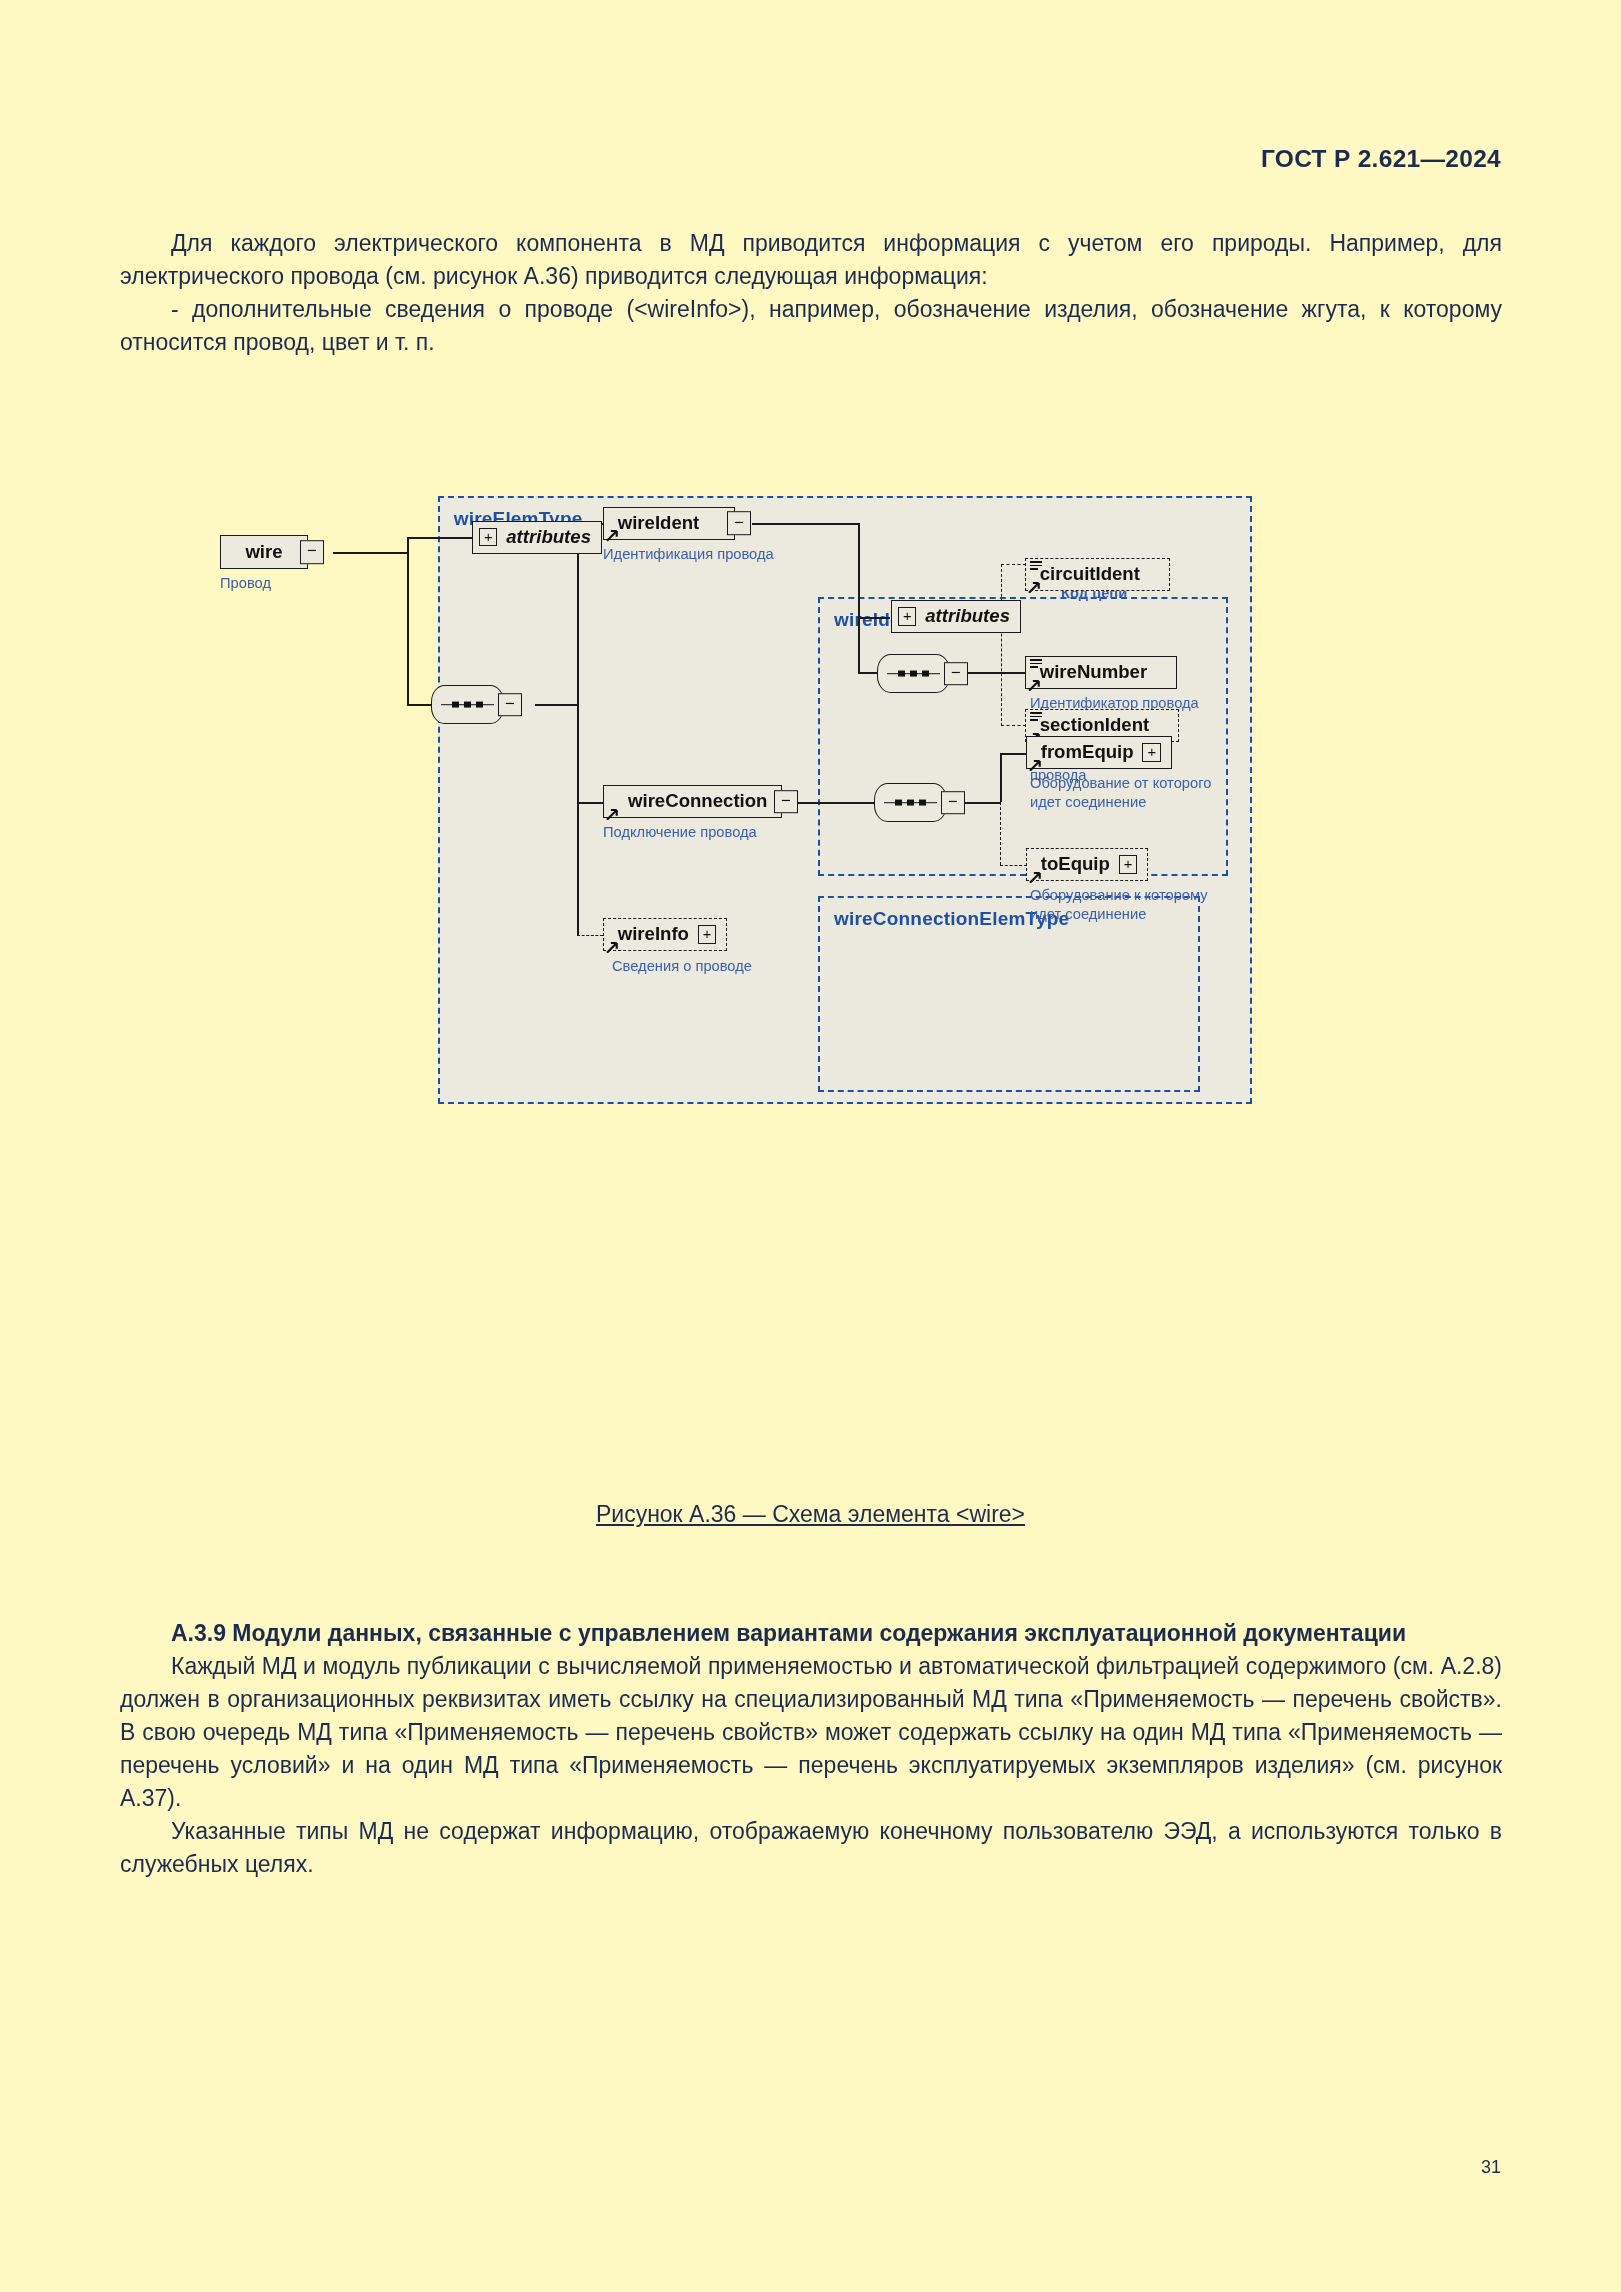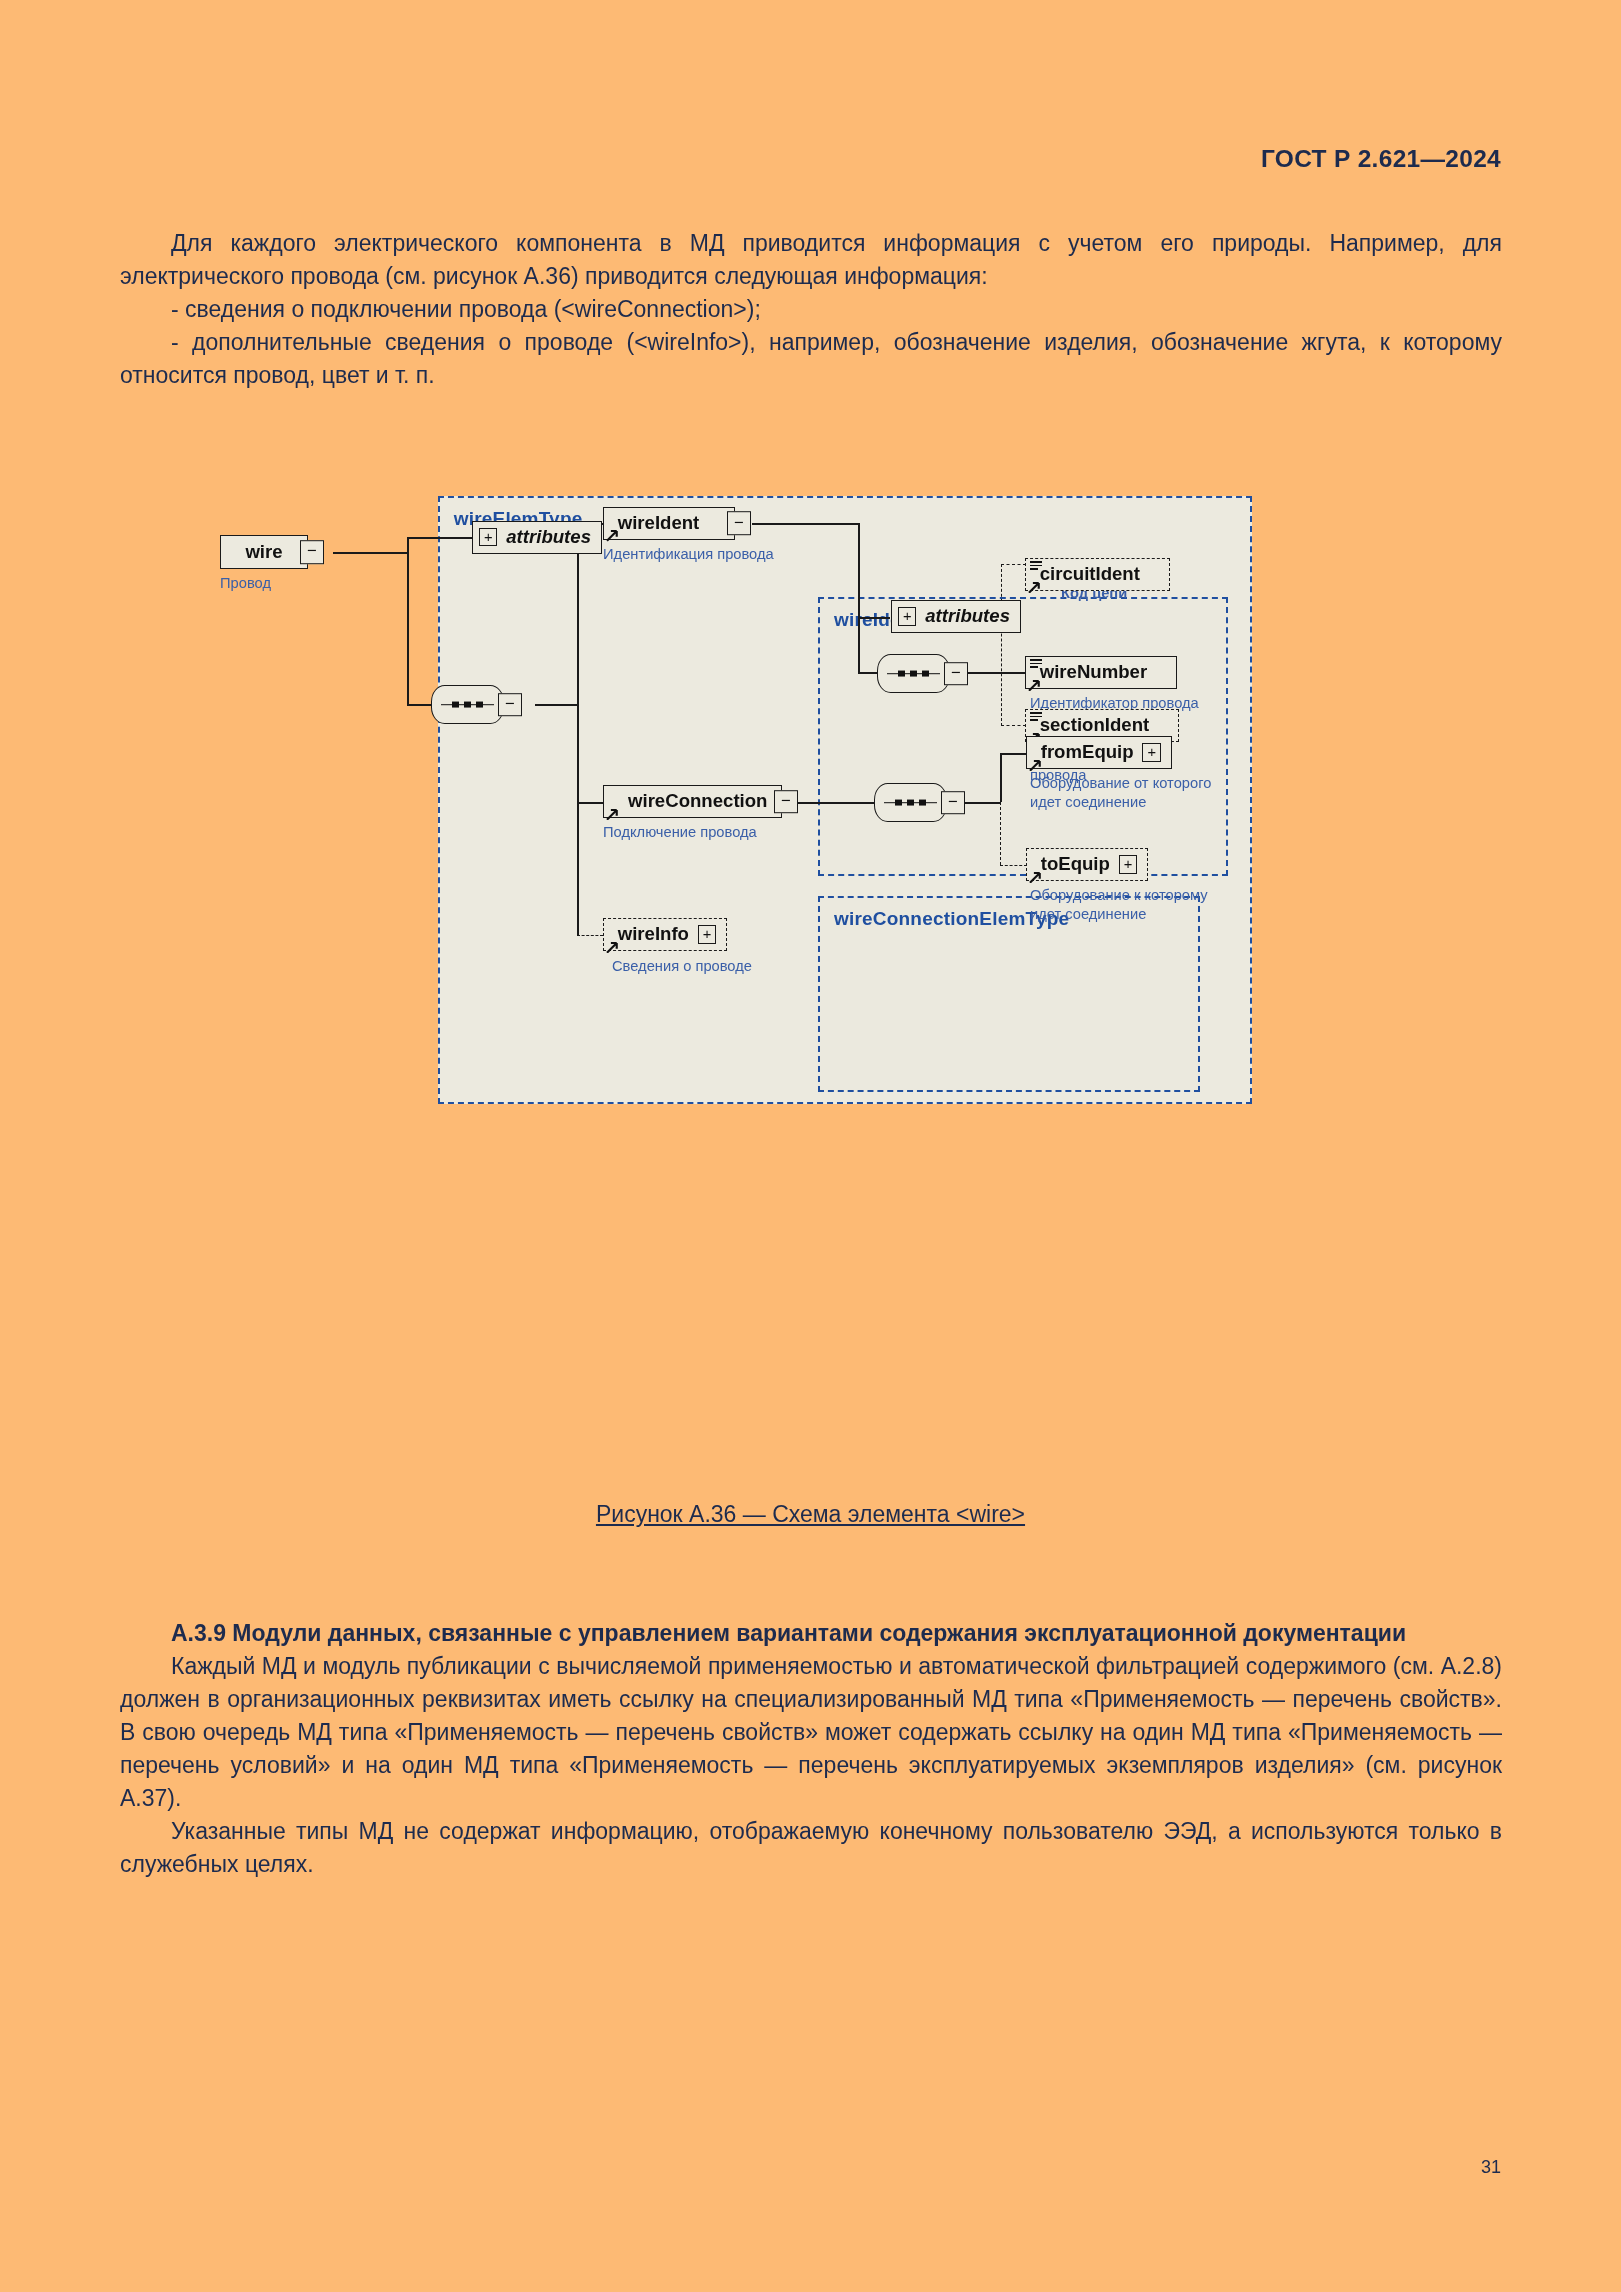--- a/index.html
+++ b/index.html
@@ -13,21 +13,21 @@
     height: 2293px;
     position: relative;
     font-family: "Liberation Sans", sans-serif;
     color: #1d2b4e;
     overflow: hidden;
   }
 
   .page {
     position: absolute;
     inset: 0;
-    background: #fdba74;
+    background: #fef9c3;
   }
 
   
   .doc-header {
     position: absolute;
     top: 145px;
     right: 120px;
     font-size: 24.5px;
     font-weight: bold;
     letter-spacing: 0.3px;
@@ -268,21 +268,20 @@
 </style>
 </head>
 <body>
 
 <div class="page">
 
   <div class="doc-header">ГОСТ Р 2.621—2024</div>
 
   <div class="textblock intro">
     <p class="indent">Для каждого электрического компонента в МД приводится информация с учетом его природы. Например, для электрического провода (см. рисунок А.36) приводится следующая информация:</p>
-    <p class="dash-item no-just">- сведения о подключении провода (&lt;wireConnection&gt;);</p>
     <p class="dash-item">- дополнительные сведения о проводе (&lt;wireInfo&gt;), например, обозначение изделия, обозначение жгута, к которому относится провод, цвет и т. п.</p>
   </div>
 
   <div class="diagram">
 
     <div class="group-box" style="left:0px; top:0px; width:814px; height:608px;"></div>
     <div class="group-label" style="left:15.7px; top:11.8px;">wireElemType</div>
 
     <div class="group-box inner" style="left:380px; top:101px; width:410px; height:279px;"></div>
     <div class="group-label" style="left:396px; top:113px;">wireIdentElemType</div>

